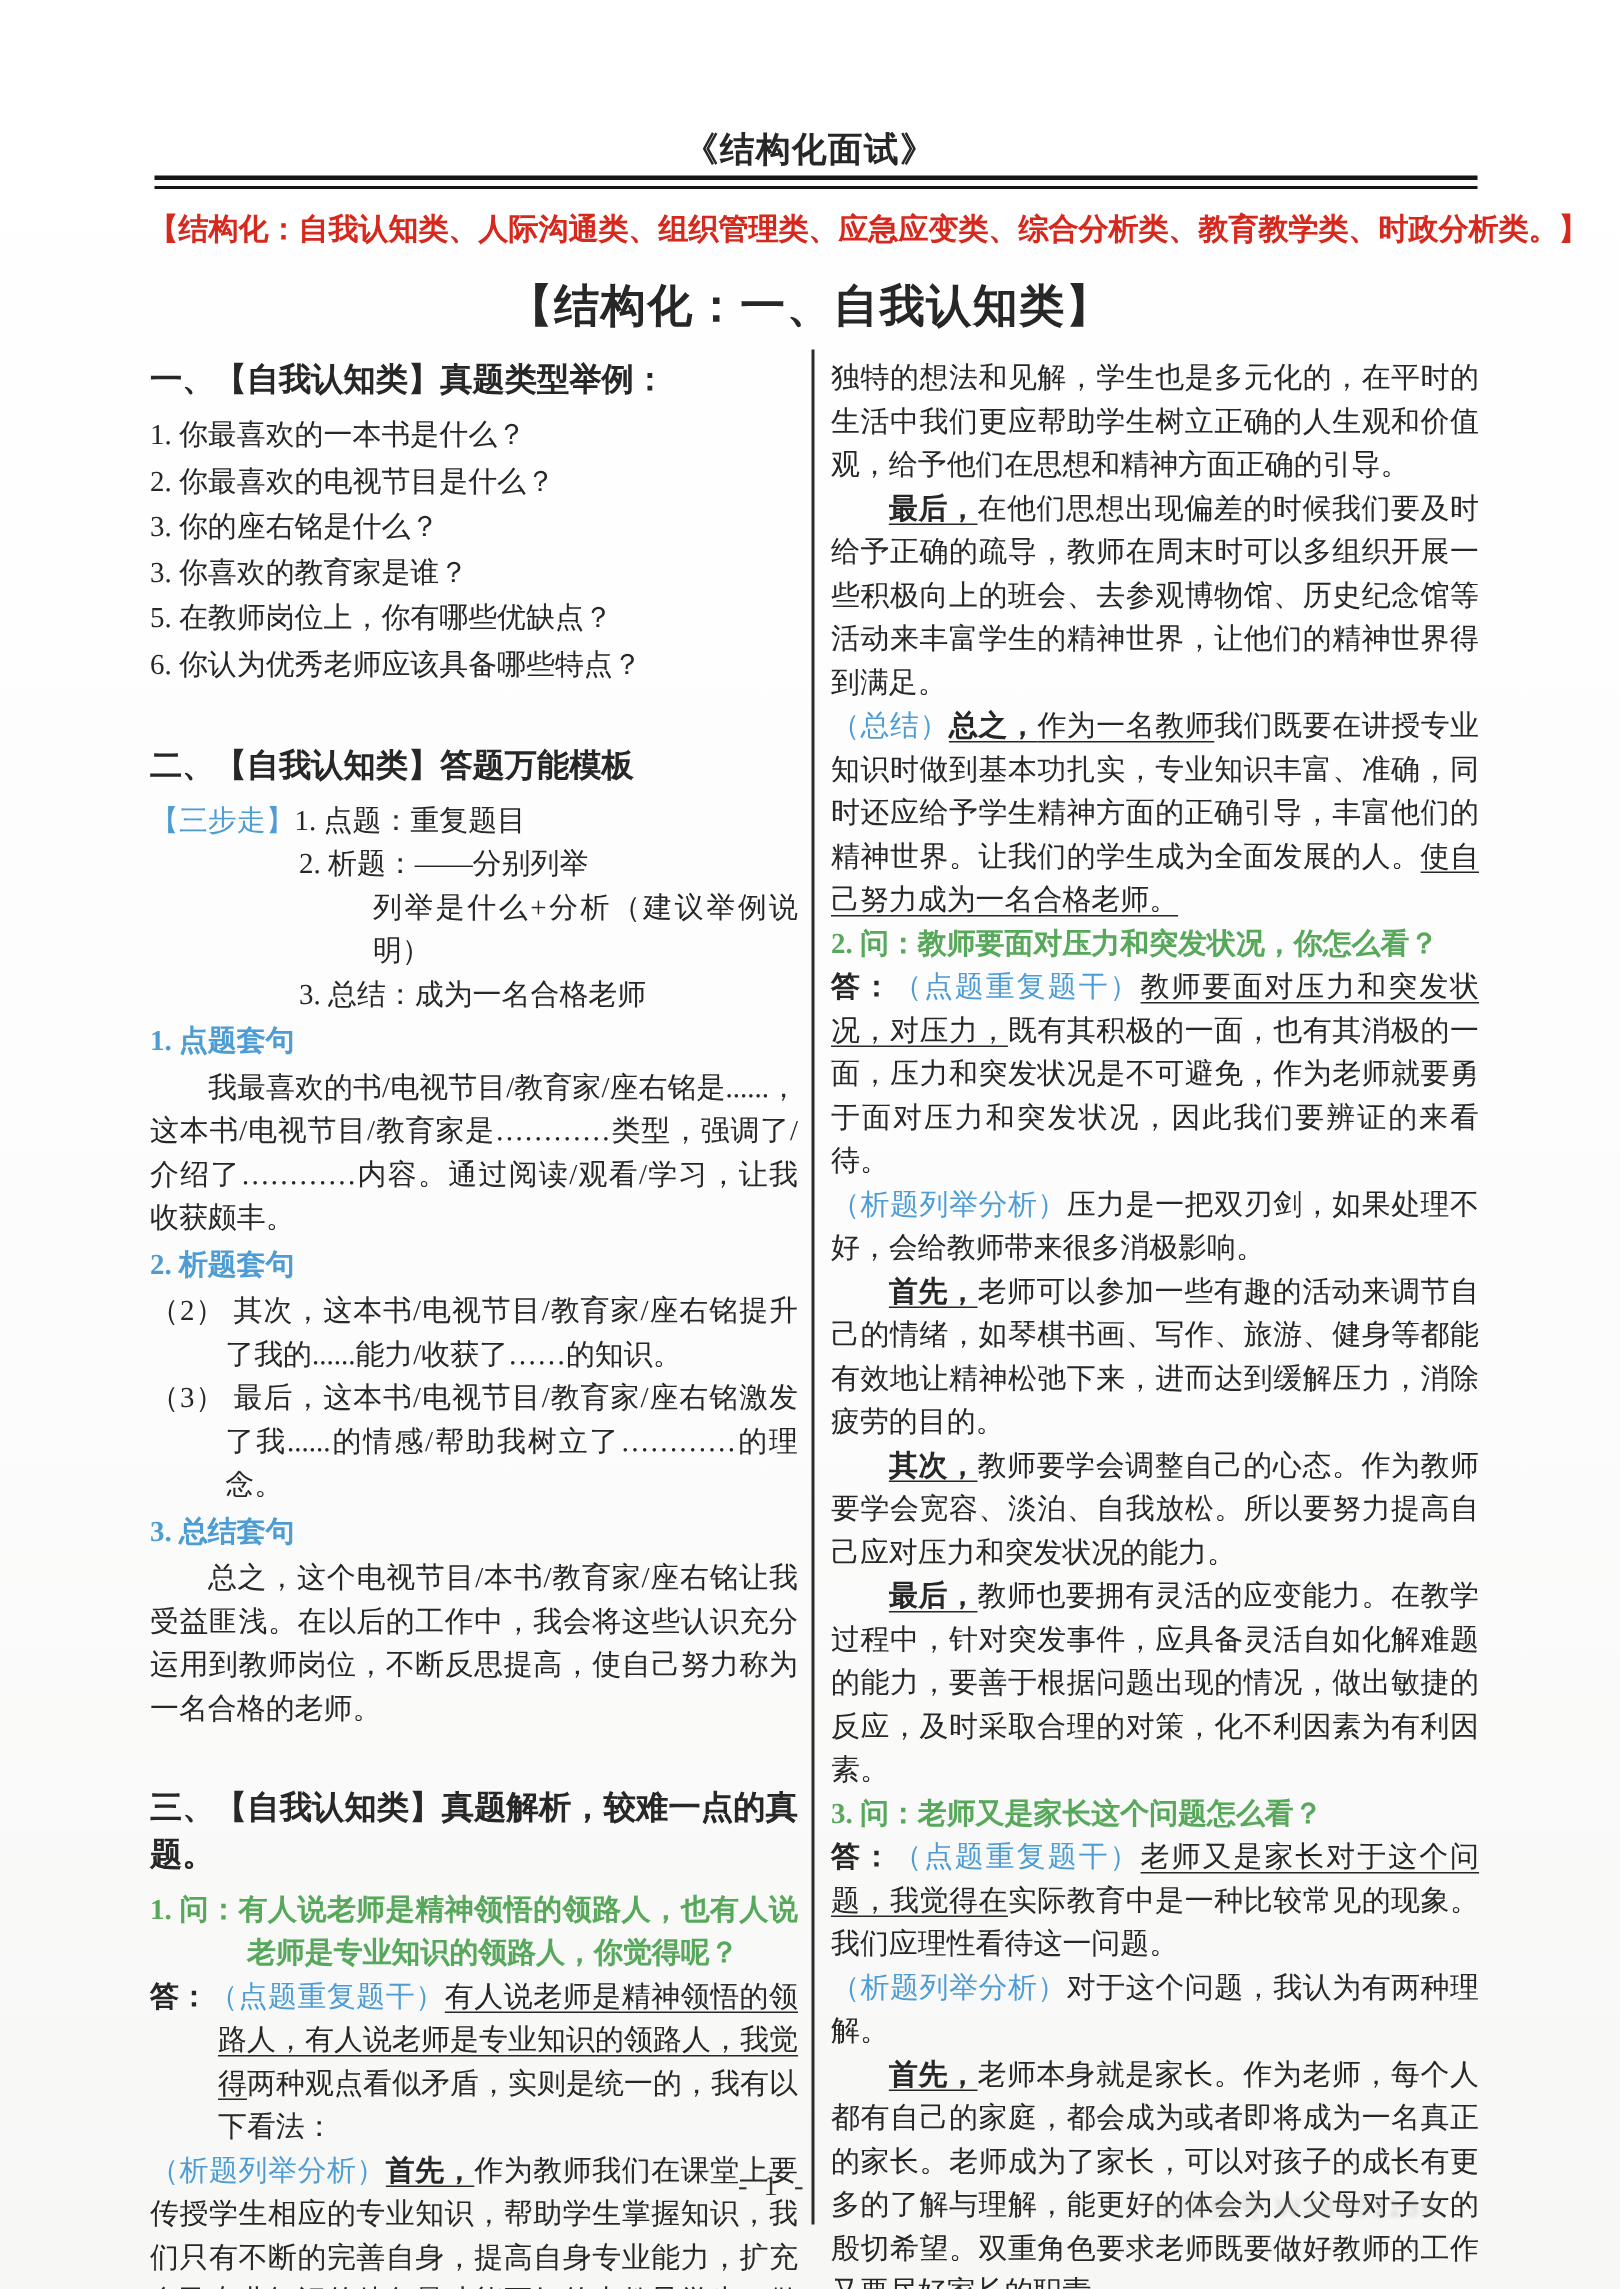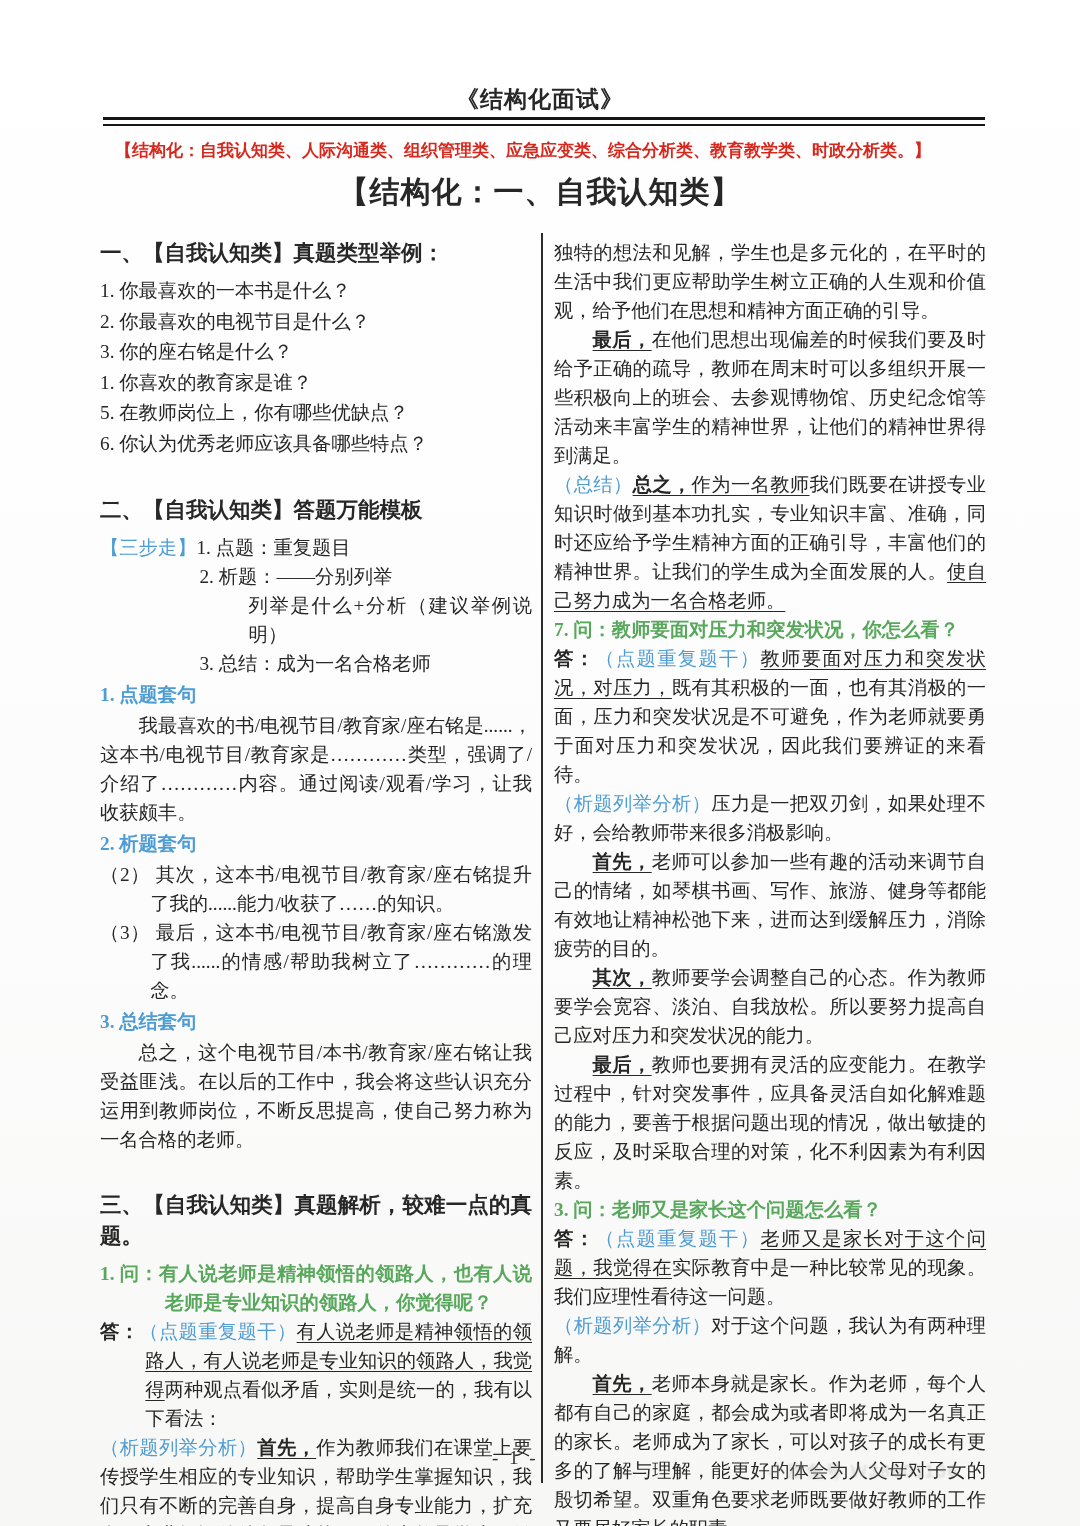--- a/index.html
+++ b/index.html
@@ -14,27 +14,27 @@
   }
   .doc-title{
     position:absolute;top:84px;left:0;width:100%;
     text-align:center;font-size:23px;font-weight:bold;letter-spacing:1px;
   }
   .double-rule{
     position:absolute;left:103px;right:95px;top:117px;
     height:4px;border-top:3px solid #161616;border-bottom:2px solid #161616;
   }
   .red-banner{
-    position:absolute;top:139px;left:115px;width:890px;
-    font-size:17px;font-weight:bold;color:#d7281d;
+    position:absolute;top:139px;left:99px;width:890px;
+    font-size:20px;font-weight:bold;color:#d7281d;
     font-family:"Liberation Sans","DejaVu Sans",sans-serif;
     white-space:nowrap;
   }
   .main-title{
-    position:absolute;top:172px;left:0;width:100%;
+    position:absolute;top:184px;left:0;width:100%;
     text-align:center;font-size:30px;font-weight:bold;letter-spacing:1px;
   }
   .columns{
     position:absolute;top:238px;left:100px;width:886px;
     display:flex;gap:22px;
   }
   .col{
     width:432px;font-size:19.3px;line-height:29px;
     text-align:justify;text-justify:inter-ideograph;
   }
@@ -83,21 +83,21 @@
   <div class="double-rule"></div>
   <div class="red-banner">【结构化：自我认知类、人际沟通类、组织管理类、应急应变类、综合分析类、教育教学类、时政分析类。】</div>
   <div class="main-title">【结构化：一、自我认知类】</div>
 
   <div class="columns">
     <div class="col">
         <div class="blk" data-role="heading"><span>一、【自我认知类】真题类型举例：</span></div>
         <div class="blk" data-role="item"><span>1. 你最喜欢的一本书是什么？</span></div>
         <div class="blk" data-role="item"><span>2. 你最喜欢的电视节目是什么？</span></div>
         <div class="blk" data-role="item"><span>3. 你的座右铭是什么？</span></div>
-        <div class="blk" data-role="item"><span>1. 你喜欢的教育家是谁？</span></div>
+        <div class="blk" data-role="item"><span>3. 你喜欢的教育家是谁？</span></div>
         <div class="blk" data-role="item"><span>5. 在教师岗位上，你有哪些优缺点？</span></div>
         <div class="blk" data-role="item"><span>6. 你认为优秀老师应该具备哪些特点？</span></div>
         <div class="blk" data-role="heading"><span>二、【自我认知类】答题万能模板</span></div>
         <div class="blk" data-role="tpl-1"><span class="s-blue">【三步走】</span><span>1. 点题：重复题目</span></div>
         <div class="blk" data-role="tpl-2"><span>2. 析题：——分别列举</span></div>
         <div class="blk" data-role="tpl-3"><span>列举是什么+分析（建议举例说明）</span></div>
         <div class="blk" data-role="tpl-2"><span>3. 总结：成为一名合格老师</span></div>
         <div class="blk" data-role="blue-label"><span>1. 点题套句</span></div>
         <div class="blk" data-role="para-indent"><span>我最喜欢的书/电视节目/教育家/座右铭是......，这本书/电视节目/教育家是…………类型，强调了/介绍了…………内容。通过阅读/观看/学习，让我收获颇丰。</span></div>
         <div class="blk" data-role="blue-label"><span>2. 析题套句</span></div>
@@ -107,21 +107,21 @@
         <div class="blk" data-role="para-indent"><span>总之，这个电视节目/本书/教育家/座右铭让我受益匪浅。在以后的工作中，我会将这些认识充分运用到教师岗位，不断反思提高，使自己努力称为一名合格的老师。</span></div>
         <div class="blk" data-role="heading"><span>三、【自我认知类】真题解析，较难一点的真题。</span></div>
         <div class="blk" data-role="question"><span>1. 问：有人说老师是精神领悟的领路人，也有人说老师是专业知识的领路人，你觉得呢？</span></div>
         <div class="blk" data-role="para-hang-ans"><span class="s-b">答：</span><span class="s-blue">（点题重复题干）</span><span class="s-u">有人说老师是精神领悟的领路人，有人说老师是专业知识的领路人，我觉得</span><span>两种观点看似矛盾，实则是统一的，我有以下看法：</span></div>
         <div class="blk" data-role="para"><span class="s-blue">（析题列举分析）</span><span class="s-bu">首先，</span><span>作为教师我们在课堂上要传授学生相应的专业知识，帮助学生掌握知识，我们只有不断的完善自身，提高自身专业能力，扩充自己专业知识的储备量才能更好的去教导学生，做专业知识的领路人。时刻保持学习，与时俱进，做到“终身学习”。</span></div>
       </div>
     <div class="col">
         <div class="blk" data-role="para"><span>独特的想法和见解，学生也是多元化的，在平时的生活中我们更应帮助学生树立正确的人生观和价值观，给予他们在思想和精神方面正确的引导。</span></div>
         <div class="blk" data-role="para-indent"><span class="s-bu">最后，</span><span>在他们思想出现偏差的时候我们要及时给予正确的疏导，教师在周末时可以多组织开展一些积极向上的班会、去参观博物馆、历史纪念馆等活动来丰富学生的精神世界，让他们的精神世界得到满足。</span></div>
         <div class="blk" data-role="para"><span class="s-blue">（总结）</span><span class="s-bu">总之，</span><span class="s-u">作为一名教师</span><span>我们既要在讲授专业知识时做到基本功扎实，专业知识丰富、准确，同时还应给予学生精神方面的正确引导，丰富他们的精神世界。让我们的学生成为全面发展的人。</span><span class="s-u">使自己努力成为一名合格老师。</span></div>
-        <div class="blk" data-role="question"><span>7. 问：教师要面对压力和突发状况，你怎么看？</span></div>
+        <div class="blk" data-role="question"><span>2. 问：教师要面对压力和突发状况，你怎么看？</span></div>
         <div class="blk" data-role="para"><span class="s-b">答：</span><span class="s-blue">（点题重复题干）</span><span class="s-u">教师要面对压力和突发状况，对压力，</span><span>既有其积极的一面，也有其消极的一面，压力和突发状况是不可避免，作为老师就要勇于面对压力和突发状况，因此我们要辨证的来看待。</span></div>
         <div class="blk" data-role="para"><span class="s-blue">（析题列举分析）</span><span>压力是一把双刃剑，如果处理不好，会给教师带来很多消极影响。</span></div>
         <div class="blk" data-role="para-indent"><span class="s-bu">首先，</span><span>老师可以参加一些有趣的活动来调节自己的情绪，如琴棋书画、写作、旅游、健身等都能有效地让精神松弛下来，进而达到缓解压力，消除疲劳的目的。</span></div>
         <div class="blk" data-role="para-indent"><span class="s-bu">其次，</span><span>教师要学会调整自己的心态。作为教师要学会宽容、淡泊、自我放松。所以要努力提高自己应对压力和突发状况的能力。</span></div>
         <div class="blk" data-role="para-indent"><span class="s-bu">最后，</span><span>教师也要拥有灵活的应变能力。在教学过程中，针对突发事件，应具备灵活自如化解难题的能力，要善于根据问题出现的情况，做出敏捷的反应，及时采取合理的对策，化不利因素为有利因素。</span></div>
         <div class="blk" data-role="question"><span>3. 问：老师又是家长这个问题怎么看？</span></div>
         <div class="blk" data-role="para"><span class="s-b">答：</span><span class="s-blue">（点题重复题干）</span><span class="s-u">老师又是家长对于这个问题，我觉得在</span><span>实际教育中是一种比较常见的现象。我们应理性看待这一问题。</span></div>
         <div class="blk" data-role="para"><span class="s-blue">（析题列举分析）</span><span>对于这个问题，我认为有两种理解。</span></div>
         <div class="blk" data-role="para-indent"><span class="s-bu">首先，</span><span>老师本身就是家长。作为老师，每个人都有自己的家庭，都会成为或者即将成为一名真正的家长。老师成为了家长，可以对孩子的成长有更多的了解与理解，能更好的体会为人父母对子女的殷切希望。双重角色要求老师既要做好教师的工作又要尽好家长的职责。</span></div>
       </div>

